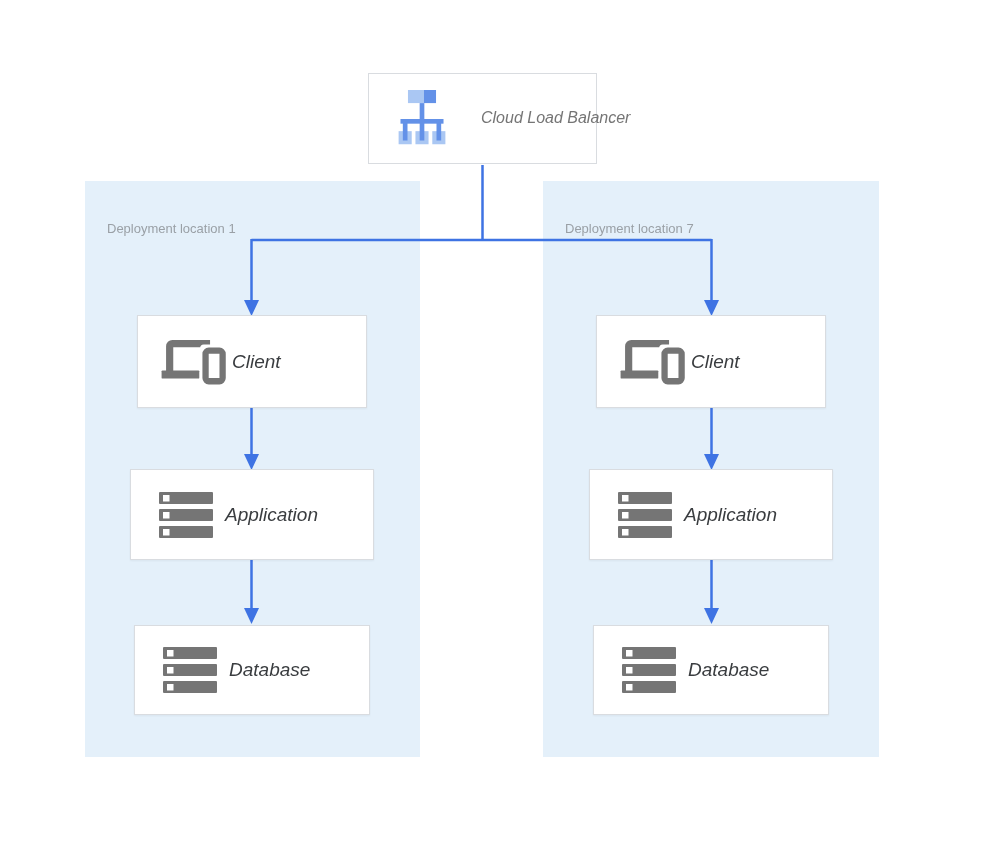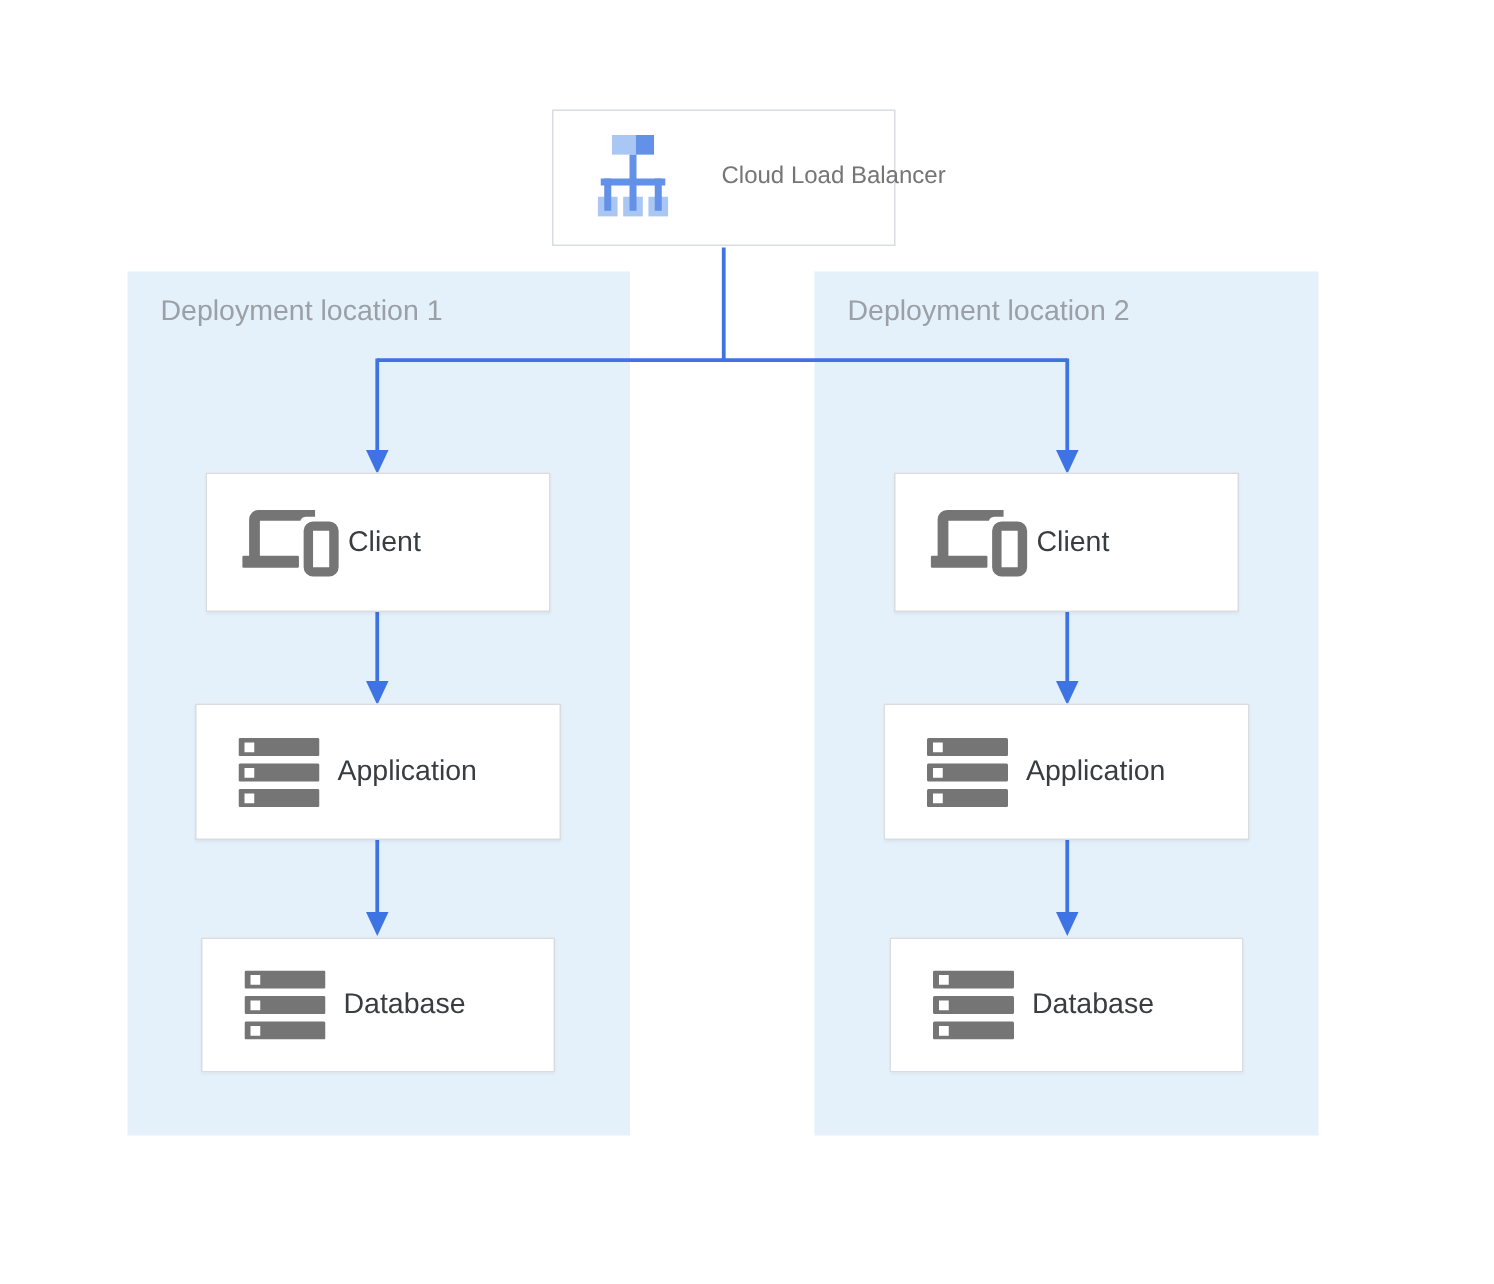--- a/index.html
+++ b/index.html
@@ -23,22 +23,22 @@
     background:var(--canvas-bg);
     overflow:hidden;
   }
   .region{
     position:absolute;
     background:var(--region-bg);
     z-index:1;
   }
   .region-label{
     position:absolute;
-    left:22px;top:16px;
-    font-size:19px;
+    left:22px;top:40px;
+    font-size:13px;
     color:var(--region-label-color);
     white-space:nowrap;
   }
   .region-1{left:85px;top:181px;width:335px;height:576px;}
   .region-2{left:543px;top:181px;width:336px;height:576px;}
   .connector-layer{
     position:absolute;left:0;top:0;z-index:2;
   }
   .connector{
     stroke:var(--arrow-blue);
@@ -49,20 +49,21 @@
   .node{
     position:absolute;
     background:var(--node-bg);
     border:1px solid var(--node-border);
     box-shadow:0 1px 2px rgba(0,0,0,0.05);
     display:flex;
     align-items:center;
     box-sizing:border-box;
     z-index:3;
     padding:0 10px 0 16px;
+    font-style:italic;
   }
   .node .icon-slot{
     flex:none;
     width:78px;
     display:flex;
     align-items:center;
     justify-content:center;
   }
   .node-label{
     font-size:19px;
@@ -94,21 +95,21 @@
 </style>
 </head>
 <body>
 
 <div class="canvas">
 
   <div class="region region-1">
     <div class="region-label">Deployment location 1</div>
   </div>
   <div class="region region-2">
-    <div class="region-label">Deployment location 2</div>
+    <div class="region-label">Deployment location 7</div>
   </div>
 
   <svg class="connector-layer" width="996" height="856" viewBox="0 0 996 856">
     <path class="connector" d="M482.5 165 V240 M251.5 240 H711.5"></path>
     <g>
       <path class="connector" d="M251.5 239 V302"></path>
       <polygon class="arrowhead" points="244,300 259,300 251.5,316"></polygon>
     </g>
     <g>
       <path class="connector" d="M711.5 239 V302"></path>

